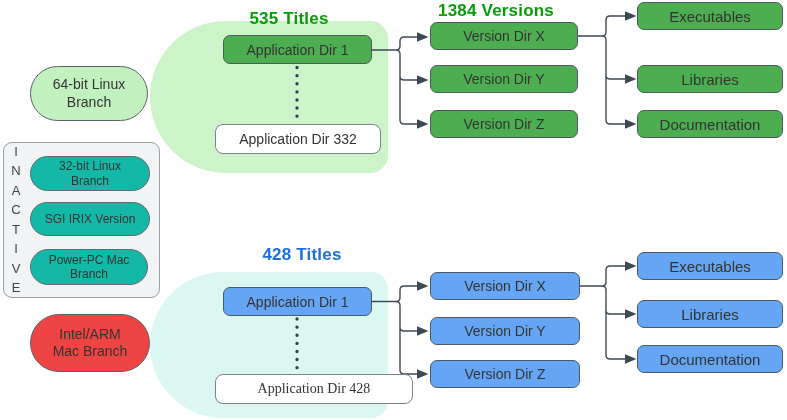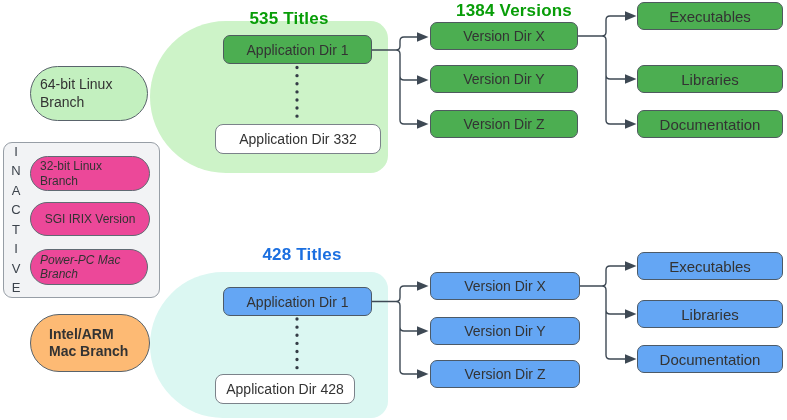--- a/index.html
+++ b/index.html
@@ -24,27 +24,27 @@
     border:1px solid #4e5a5e; border-radius:7px;
     font-size:14px; color:#333; white-space:nowrap;
   }
   .node.green { background:#4cae51; }
   .node.blue  { background:#64a6f4; border-color:#4c5a68; }
   .node.white { background:#ffffff; border-color:#7b828a; border-radius:8px; }
   .node.rt    { font-size:15px; }
 
   .oval {
     position:absolute; box-sizing:border-box;
-    display:flex; align-items:center; justify-content:center; text-align:left;
+    display:flex; align-items:center; justify-content:center; text-align:center;
     border:1px solid #59636b; border-radius:32px;
     font-size:14px; line-height:1.25; color:#333;
   }
   .oval.green { background:#c3f0bf; padding:0 9px; }
-  .oval.teal  { background:#fdba74; padding:0 18px;font-weight:bold; }
-  .oval.gray  { background:#ec4899; border-color:#606a73; font-size:12px; line-height:1.2; padding:0 9px; border-radius:20px; }
+  .oval.teal  { background:#ef4444; padding:0 18px; }
+  .oval.gray  { background:#14b8a6; border-color:#606a73; font-size:12px; line-height:1.2; padding:0 9px; border-radius:20px; }
 
   .inactive-panel {
     position:absolute; left:3px; top:142px; width:157px; height:156px;
     box-sizing:border-box; background:#f2f3f5;
     border:1px solid #979ea6; border-radius:9px;
   }
   .letters {
     position:absolute; left:7px; top:144px; width:18px; height:151px;
     display:flex; flex-direction:column; justify-content:space-between;
     align-items:center; font-size:13px; color:#3c434c;
@@ -90,52 +90,52 @@
                           M602,286 Q606,286 606,290 V355 Q606,359 610,359 H625"></path>
     <path class="arrow" d="M625,261.2 L636.5,266 L625,270.8 Z"></path>
     <path class="arrow" d="M625,309.2 L636.5,314 L625,318.8 Z"></path>
     <path class="arrow" d="M625,354.2 L636.5,359 L625,363.8 Z"></path>
 
     <path class="dots" d="M297,67.5 V121"></path>
     <path class="dots" d="M297,319 V372"></path>
   </svg>
 
   <div class="count-title green" style="left:189px; top:1px;margin-top:8px;">535 Titles</div>
-  <div class="count-title green" style="left:372px; top:1px;text-align:right;">1384 Versions</div>
+  <div class="count-title green" style="left:396px; top:1px;">1384 Versions</div>
   <div class="count-title blue" style="left:202px; top:245px;text-align:center;">428 Titles</div>
 
   <div class="oval green" style="left:30px; top:66px; width:118px; height:55px;">64-bit Linux Branch</div>
   <div class="oval teal" style="left:30px; top:314px; width:120px; height:58px;">Intel/ARM Mac Branch</div>
 
   <div class="inactive-panel"></div>
   <div class="letters">
     <span>I</span>
     <span>N</span>
     <span>A</span>
     <span>C</span>
     <span>T</span>
     <span>I</span>
     <span>V</span>
     <span>E</span>
   </div>
   <div class="oval gray" style="left:30px; top:156px; width:120px; height:35px;">32-bit Linux Branch</div>
   <div class="oval gray" style="left:30px; top:202px; width:120px; height:34px;">SGI IRIX Version</div>
-  <div class="oval gray" style="left:30px; top:249px; width:118px; height:36px;font-style:italic;">Power-PC Mac Branch</div>
+  <div class="oval gray" style="left:30px; top:249px; width:118px; height:36px;">Power-PC Mac Branch</div>
 
   <div class="node green" style="left:223px; top:35px; width:149px; height:29px;">Application Dir 1</div>
   <div class="node white" style="left:215px; top:124px; width:166px; height:30px;">Application Dir 332</div>
   <div class="node green" style="left:430px; top:22px; width:148px;">Version Dir X</div>
   <div class="node green" style="left:430px; top:65px; width:148px;">Version Dir Y</div>
   <div class="node green" style="left:430px; top:110px; width:148px;">Version Dir Z</div>
   <div class="node green rt" style="left:637px; top:2px; width:146px;">Executables</div>
   <div class="node green rt" style="left:637px; top:65px; width:146px;">Libraries</div>
   <div class="node green rt" style="left:637px; top:110px; width:146px;">Documentation</div>
 
   <div class="node blue" style="left:223px; top:287px; width:149px; height:29px;">Application Dir 1</div>
-  <div class="node white" style="left:215px; top:374px; width:140px; height:30px;">Application Dir 428</div>
+  <div class="node white" style="left:215px; top:374px; width:198px; height:30px;font-family:Liberation Serif, serif;">Application Dir 428</div>
   <div class="node blue" style="left:430px; top:272px; width:150px;">Version Dir X</div>
   <div class="node blue" style="left:430px; top:317px; width:150px;">Version Dir Y</div>
   <div class="node blue" style="left:430px; top:360px; width:150px;">Version Dir Z</div>
   <div class="node blue rt" style="left:637px; top:252px; width:146px;">Executables</div>
   <div class="node blue rt" style="left:637px; top:300px; width:146px;">Libraries</div>
   <div class="node blue rt" style="left:637px; top:345px; width:146px;">Documentation</div>
 
 </div>
 
 </body></html>

